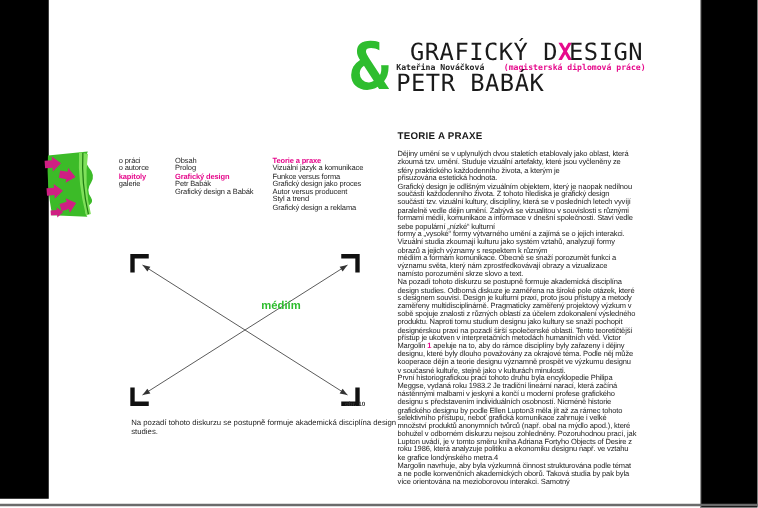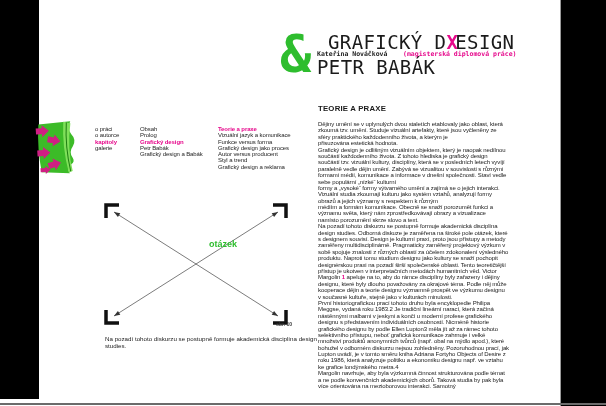--- a/index.html
+++ b/index.html
@@ -122,21 +122,21 @@
     <path d="M2,107 L2,120 L15,120" fill="none" stroke="#111" stroke-width="3.5"></path>
     <path d="M182,107 L182,120 L169,120" fill="none" stroke="#111" stroke-width="3.5"></path>
     <line x1="10" y1="9" x2="174" y2="113" stroke="#444" stroke-width="0.7"></line>
     <line x1="174" y1="9" x2="10" y2="113" stroke="#444" stroke-width="0.7"></line>
     <polygon points="10,9 13.9,14.1 16.3,10.3" fill="#333"></polygon>
     <polygon points="174,113 167.7,111.7 170.1,107.9" fill="#333"></polygon>
     <polygon points="174,9 167.7,10.3 170.1,14.1" fill="#333"></polygon>
     <polygon points="10,113 16.3,111.7 13.9,107.9" fill="#333"></polygon>
   </svg>
 </div>
-<div class="preview-label">otázek</div>
+<div class="preview-label">médiím</div>
 <div class="figure-number">obr. 10</div>
 <div class="figure-caption">Na pozadí tohoto diskurzu se postupně formuje akademická disciplína design studies.</div>
 
 <div class="wrapper-art">
   <svg width="50" height="56" viewBox="0 0 50 56">
     <g transform="rotate(-4 25 28)">
       <path d="M6,4 Q3,28 6,52 L34,55 Q31,50 36,46 Q40,44 38,40 Q34,34 39,28 Q43,22 38,16 Q34,10 38,3 Z" fill="#3cbb28"></path>
       <path d="M31,3 Q28,28 33,54 L37,53 Q33,30 38,5 Z" fill="#7fe05a"></path>
       <path d="M34,4 Q31,28 35,53" fill="none" stroke="#1f7d12" stroke-width="1"></path>
       <path d="M3,8 h6 v-3 l7,6 -7,6 v-3 h-6 z" fill="#cf1f83"></path>

